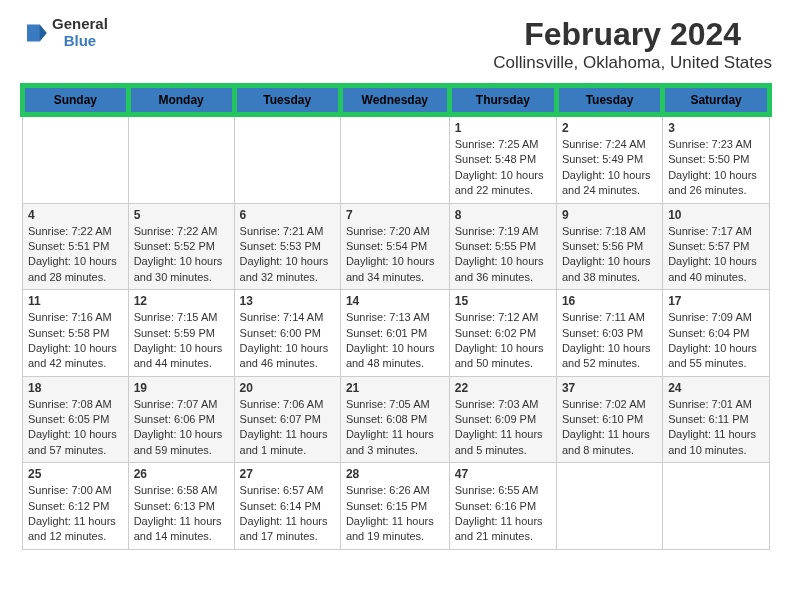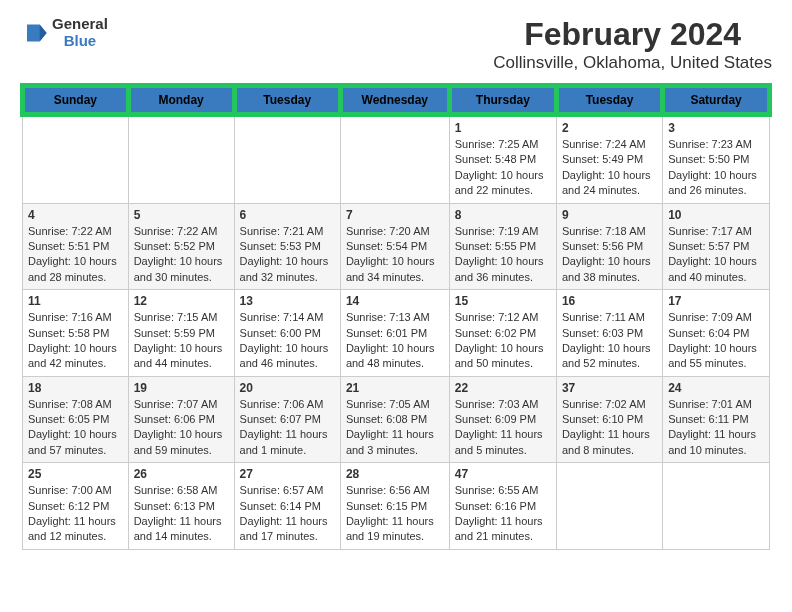--- a/index.html
+++ b/index.html
@@ -306,21 +306,21 @@
 Daylight: 11 hours and 14 minutes.</div>
           </td>
           <td>
             <span class="day-number">27</span>
             <div class="day-info">Sunrise: 6:57 AM
 Sunset: 6:14 PM
 Daylight: 11 hours and 17 minutes.</div>
           </td>
           <td>
             <span class="day-number">28</span>
-            <div class="day-info">Sunrise: 6:56 AM
+            <div class="day-info">Sunrise: 6:26 AM
 Sunset: 6:15 PM
 Daylight: 11 hours and 19 minutes.</div>
           </td>
           <td>
             <span class="day-number">47</span>
             <div class="day-info">Sunrise: 6:55 AM
 Sunset: 6:16 PM
 Daylight: 11 hours and 21 minutes.</div>
           </td>
           <td class="empty-cell"></td>

